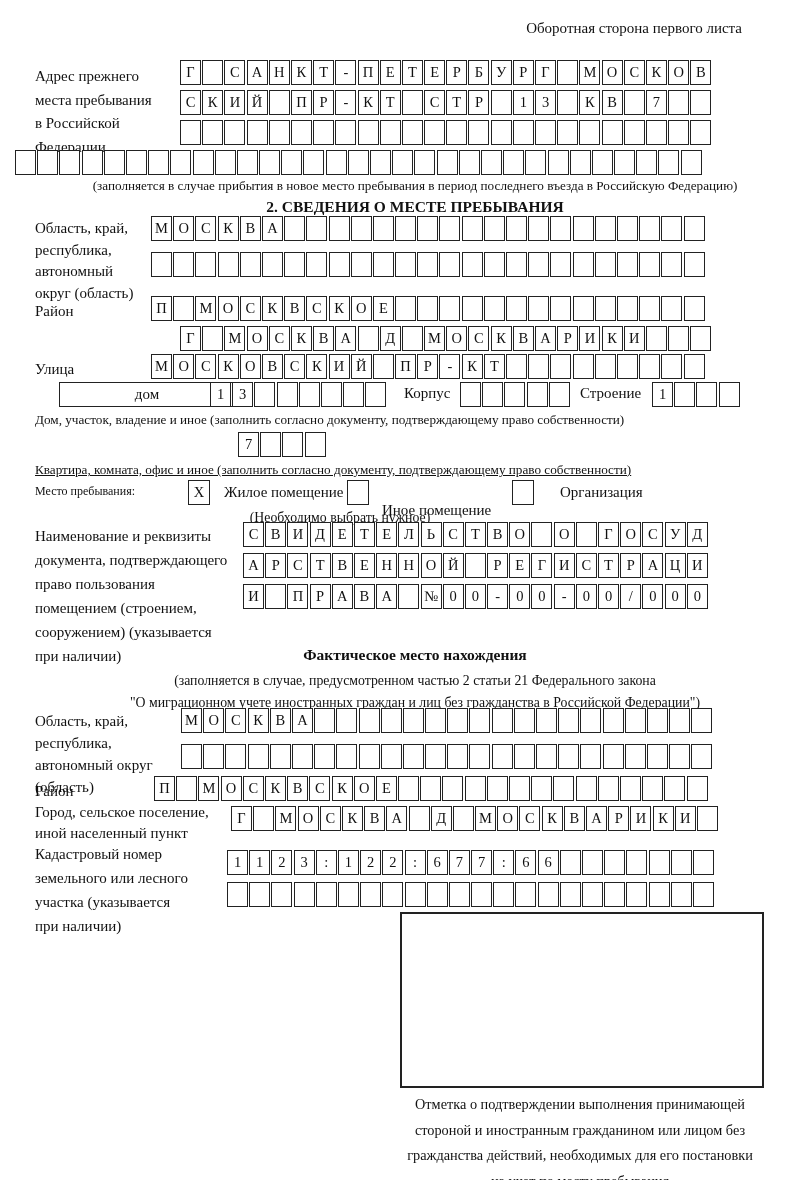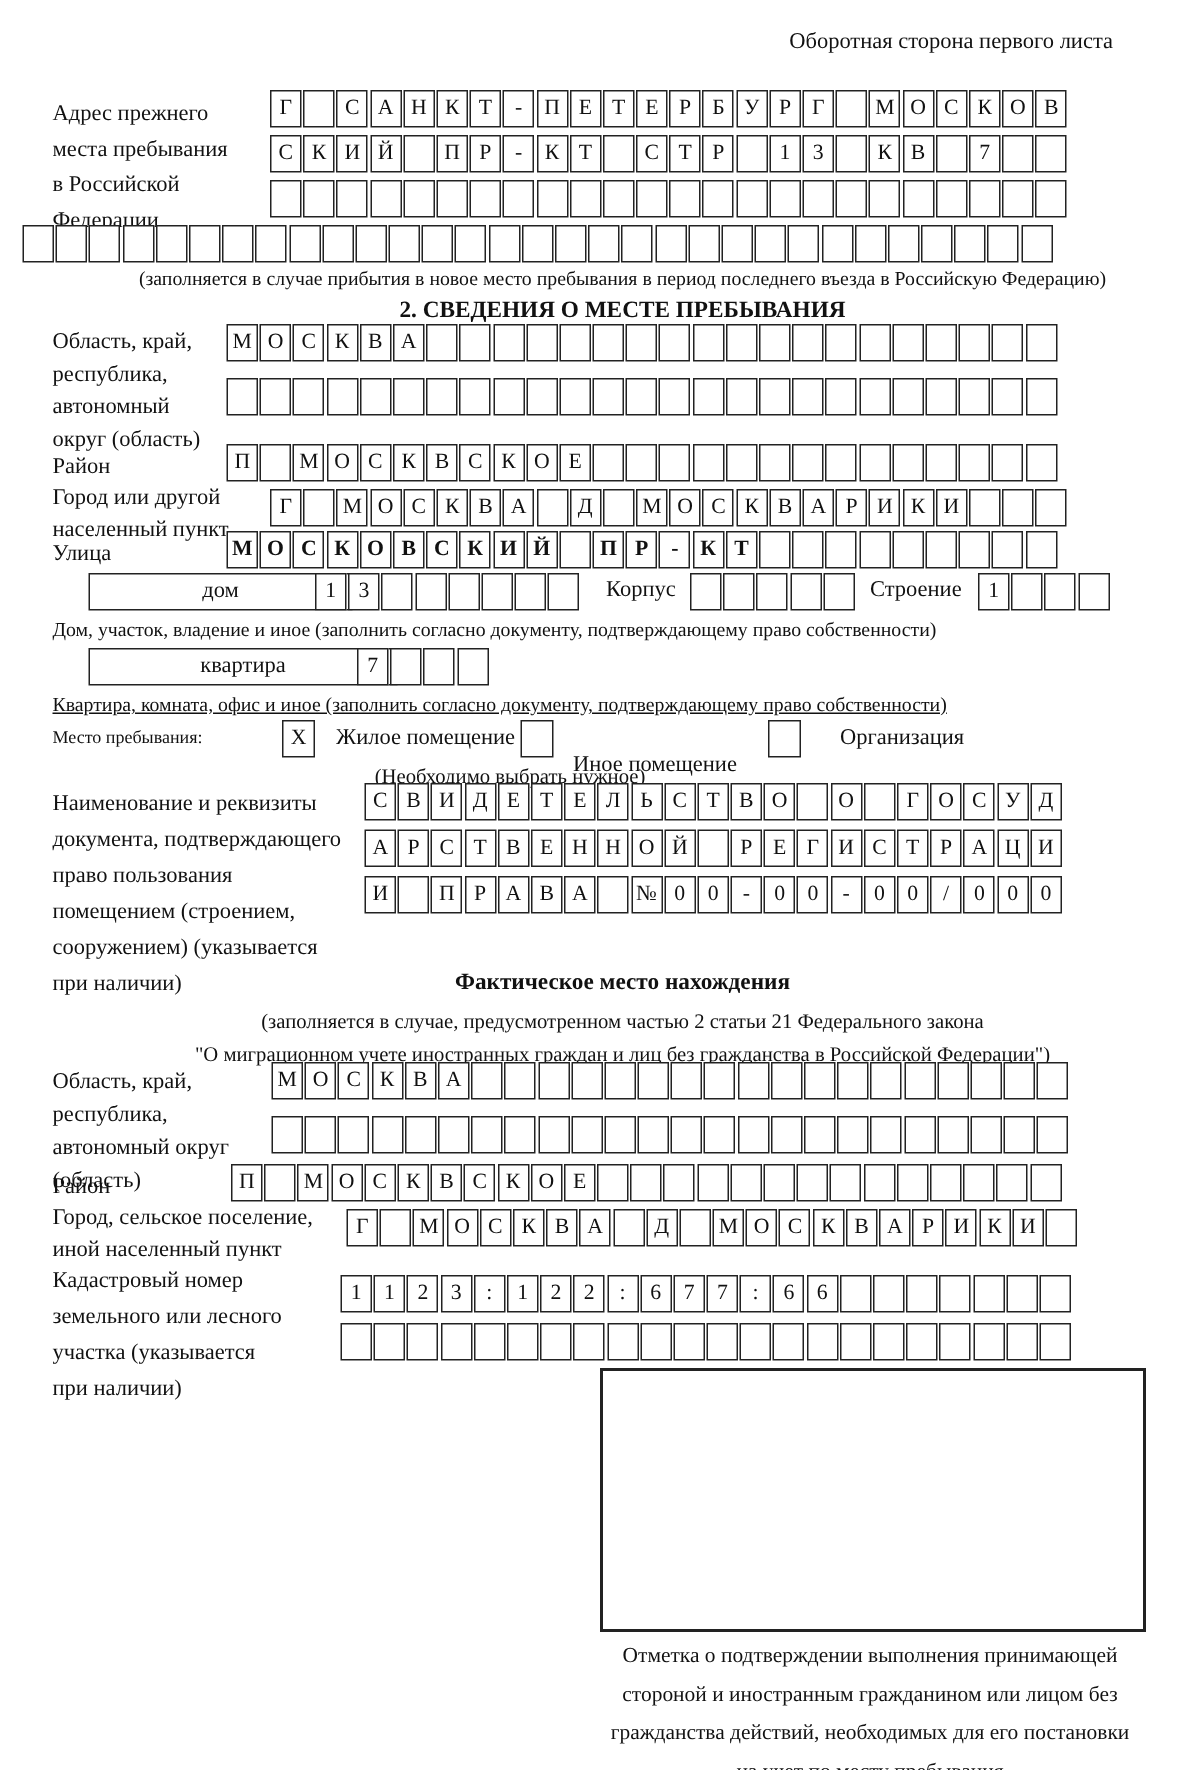--- a/index.html
+++ b/index.html
@@ -28,21 +28,21 @@
   #s1-cap{top:178px;}
   #h2{top:198px;font-size:15.5px;}
   #obl-label{left:35px;top:218px;line-height:21.5px;}
   #obl-r1{left:151px;top:216px;}
   #obl-r2{left:151px;top:252px;}
   #raion-label{left:35px;top:300px;}
   #raion-row{left:151px;top:296px;}
   #gorod-label{left:35px;top:322px;line-height:21px;}
   #gorod-row{left:180px;top:326px;}
   #ulica-label{left:35px;top:358px;}
-  #ulica-row{left:151px;top:354px;font-weight:bold;}
+  #ulica-row{left:151px;top:354px;}
   #dom-wide{left:25px;top:382px;width:174px;}
   #dom-num{left:210px;top:382px;}
   #korpus-label{left:404px;top:385px;font-size:15px;}
   #korpus-num{left:460px;top:382px;}
   #stroenie-label{left:580px;top:385px;font-size:15px;}
   #stroenie-num{left:652px;top:382px;}
   #dom-cap{left:35px;top:412px;}
   #kv-wide{left:25px;top:432px;width:204px;}
   #kv-num{left:238px;top:432px;}
   #kv-cap{left:35px;top:462px;text-decoration:underline;}
@@ -96,36 +96,33 @@
   <div id="obl-label" class="abs lbl">Область, край,
 республика,
 автономный
 округ (область)</div>
   <div id="obl-r1" class="abs boxrow"><span class="fb">М</span><span class="fb">О</span><span class="fb">С</span><span class="fb">К</span><span class="fb">В</span><span class="fb">А</span><span class="fb"></span><span class="fb"></span><span class="fb"></span><span class="fb"></span><span class="fb"></span><span class="fb"></span><span class="fb"></span><span class="fb"></span><span class="fb"></span><span class="fb"></span><span class="fb"></span><span class="fb"></span><span class="fb"></span><span class="fb"></span><span class="fb"></span><span class="fb"></span><span class="fb"></span><span class="fb"></span><span class="fb"></span></div>
   <div id="obl-r2" class="abs boxrow"><span class="fb"></span><span class="fb"></span><span class="fb"></span><span class="fb"></span><span class="fb"></span><span class="fb"></span><span class="fb"></span><span class="fb"></span><span class="fb"></span><span class="fb"></span><span class="fb"></span><span class="fb"></span><span class="fb"></span><span class="fb"></span><span class="fb"></span><span class="fb"></span><span class="fb"></span><span class="fb"></span><span class="fb"></span><span class="fb"></span><span class="fb"></span><span class="fb"></span><span class="fb"></span><span class="fb"></span><span class="fb"></span></div>
 
   <div id="raion-label" class="abs lbl">Район</div>
   <div id="raion-row" class="abs boxrow"><span class="fb">П</span><span class="fb"></span><span class="fb">М</span><span class="fb">О</span><span class="fb">С</span><span class="fb">К</span><span class="fb">В</span><span class="fb">С</span><span class="fb">К</span><span class="fb">О</span><span class="fb">Е</span><span class="fb"></span><span class="fb"></span><span class="fb"></span><span class="fb"></span><span class="fb"></span><span class="fb"></span><span class="fb"></span><span class="fb"></span><span class="fb"></span><span class="fb"></span><span class="fb"></span><span class="fb"></span><span class="fb"></span><span class="fb"></span></div>
 
-  <div id="gorod-label" class="abs lbl">Город или другой
-населенный пункт</div>
   <div id="gorod-row" class="abs boxrow"><span class="fb">Г</span><span class="fb"></span><span class="fb">М</span><span class="fb">О</span><span class="fb">С</span><span class="fb">К</span><span class="fb">В</span><span class="fb">А</span><span class="fb"></span><span class="fb">Д</span><span class="fb"></span><span class="fb">М</span><span class="fb">О</span><span class="fb">С</span><span class="fb">К</span><span class="fb">В</span><span class="fb">А</span><span class="fb">Р</span><span class="fb">И</span><span class="fb">К</span><span class="fb">И</span><span class="fb"></span><span class="fb"></span><span class="fb"></span></div>
 
   <div id="ulica-label" class="abs lbl">Улица</div>
   <div id="ulica-row" class="abs boxrow"><span class="fb">М</span><span class="fb">О</span><span class="fb">С</span><span class="fb">К</span><span class="fb">О</span><span class="fb">В</span><span class="fb">С</span><span class="fb">К</span><span class="fb">И</span><span class="fb">Й</span><span class="fb"></span><span class="fb">П</span><span class="fb">Р</span><span class="fb">-</span><span class="fb">К</span><span class="fb">Т</span><span class="fb"></span><span class="fb"></span><span class="fb"></span><span class="fb"></span><span class="fb"></span><span class="fb"></span><span class="fb"></span><span class="fb"></span><span class="fb"></span></div>
 
   <div id="dom-wide" class="wb">дом</div>
   <div id="dom-num" class="abs boxrow"><span class="fb">1</span><span class="fb">3</span><span class="fb"></span><span class="fb"></span><span class="fb"></span><span class="fb"></span><span class="fb"></span><span class="fb"></span></div>
   <div id="korpus-label" class="abs">Корпус</div>
   <div id="korpus-num" class="abs boxrow"><span class="fb"></span><span class="fb"></span><span class="fb"></span><span class="fb"></span><span class="fb"></span></div>
   <div id="stroenie-label" class="abs">Строение</div>
   <div id="stroenie-num" class="abs boxrow"><span class="fb">1</span><span class="fb"></span><span class="fb"></span><span class="fb"></span></div>
   <div id="dom-cap" class="abs cap">Дом, участок, владение и иное (заполнить согласно документу, подтверждающему право собственности)</div>
 
-  <div id="kv-wide" class="wb">квартира</div>
   <div id="kv-num" class="abs boxrow"><span class="fb">7</span><span class="fb"></span><span class="fb"></span><span class="fb"></span></div>
   <div id="kv-cap" class="abs cap">Квартира, комната, офис и иное (заполнить согласно документу, подтверждающему право собственности)</div>
 
   <div id="mesto-label" class="abs">Место пребывания:</div>
   <span id="cb1" class="abs cb">X</span>
   <div id="zhiloe-label" class="abs">Жилое помещение</div>
   <span id="cb2" class="abs cb"></span>
   <div id="inoe-label" class="abs">Иное помещение</div>
   <span id="cb3" class="abs cb"></span>
   <div id="org-label" class="abs">Организация</div>

